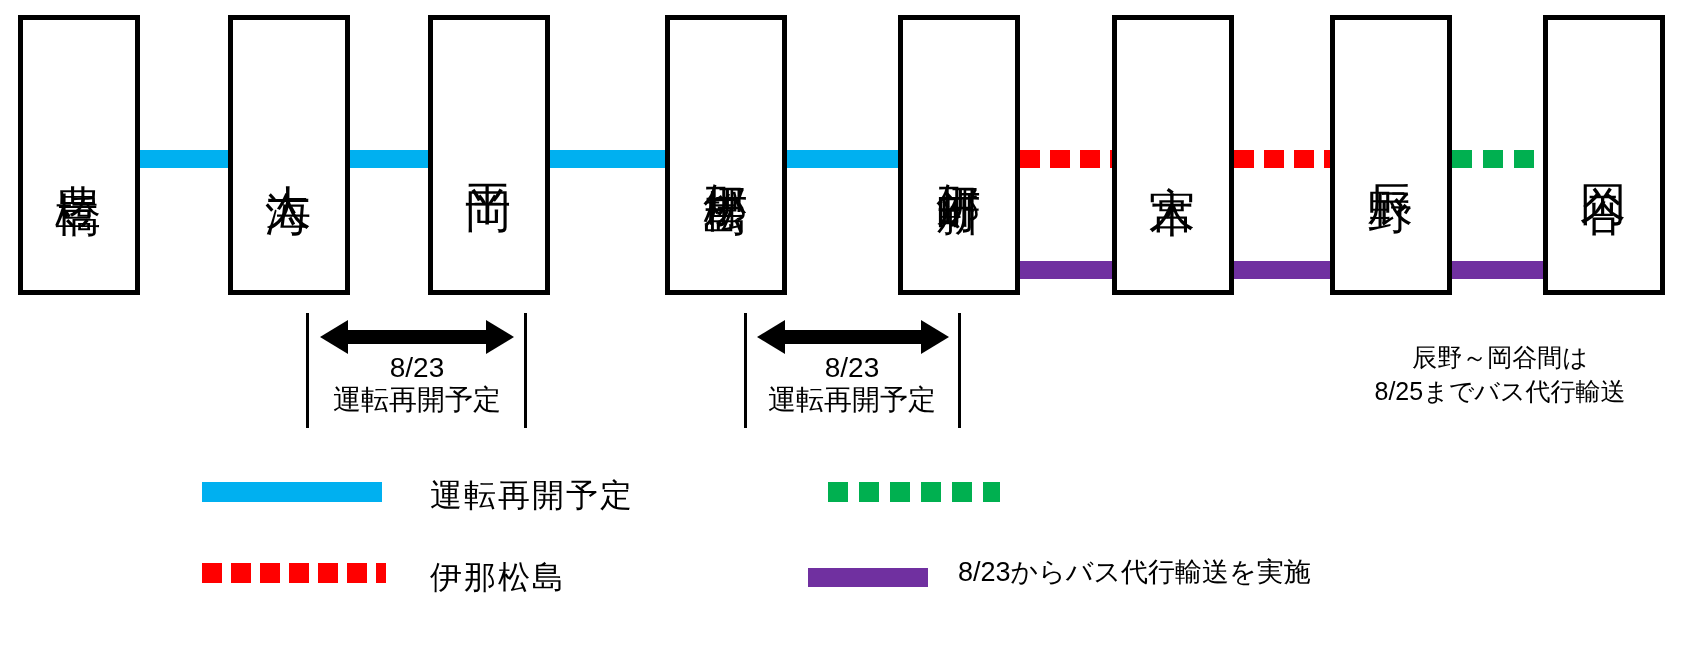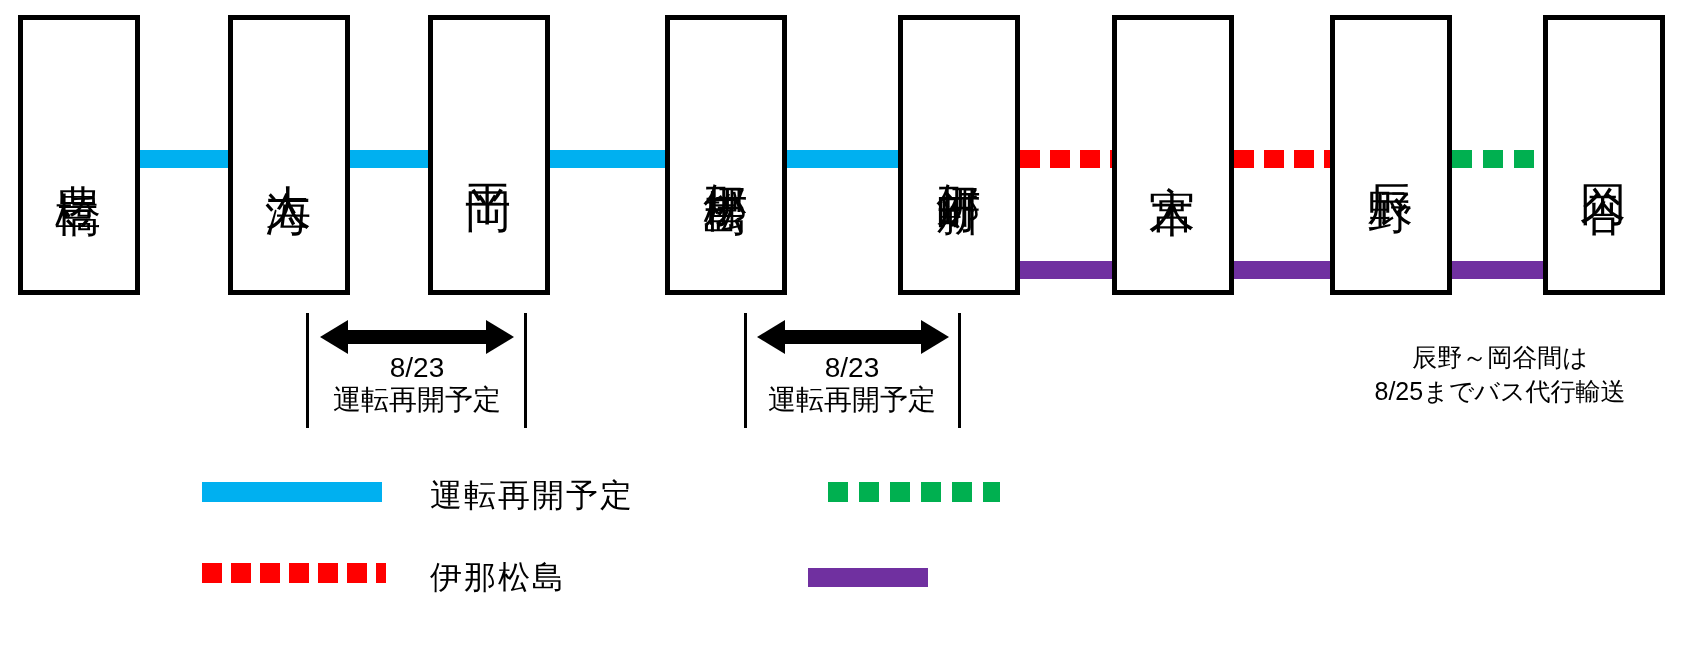--- a/index.html
+++ b/index.html
@@ -117,14 +117,15 @@
 
   <div class="legend-swatch blue" style="left:202px;top:482px;width:180px;"></div>
   <div class="legend-label" style="left:430px;top:474px;">運転再開予定</div>
 
   <div class="legend-swatch red" style="left:202px;top:563px;width:184px;"></div>
   <div class="legend-label" style="left:430px;top:556px;">伊那松島</div>
 
   <div class="legend-swatch green" style="left:828px;top:482px;width:172px;"></div>
 
   <div class="legend-swatch purple" style="left:808px;top:568px;width:120px;"></div>
+  <div class="legend-label small" style="left:958px;top:554px;">8/23からバス代行輸送を実施</div>
 
 </div>
 
 </body></html>

